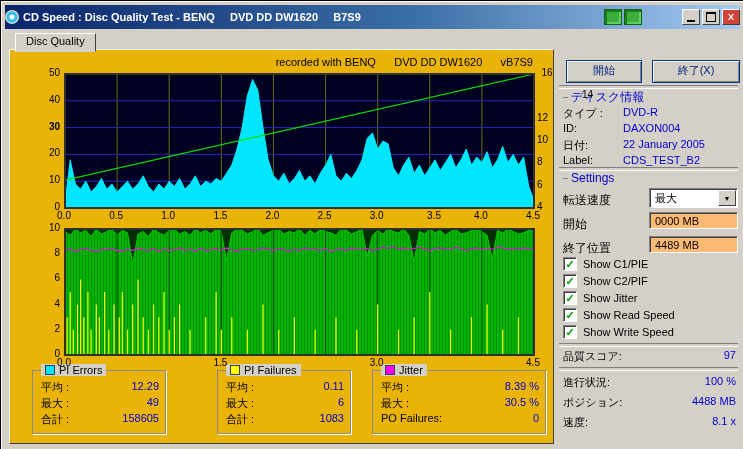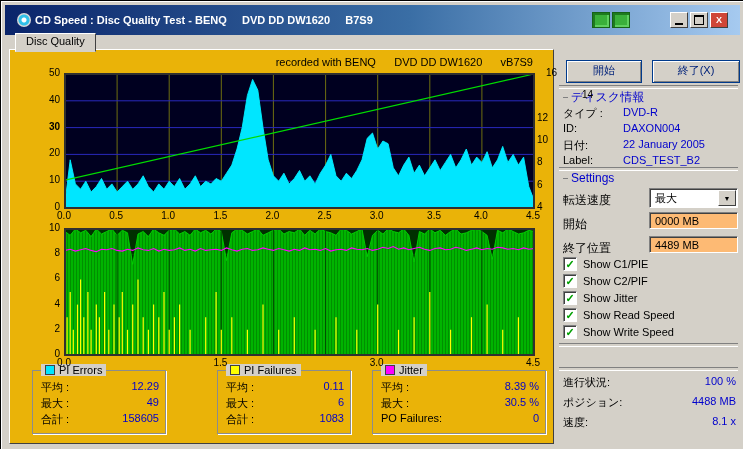--- a/index.html
+++ b/index.html
@@ -1,22 +1,22 @@
 <!DOCTYPE html>
 <html><head>
 <meta charset="utf-8">
 <style>
   html,body{margin:0;padding:0;background:#fff;}
   .win{position:relative;width:743px;height:449px;background:#d4d0c8;
        font-family:"Liberation Sans",sans-serif;font-size:11px;color:#000;
        border:1px solid #000;box-shadow:inset 1px 1px 0 #fff, inset -1px -1px 0 #808080, inset 2px 2px 0 #d4d0c8;}
   
-  .titlebar{position:absolute;left:4px;top:4px;right:4px;height:30px;
+  .titlebar{position:absolute;left:4px;top:4px;right:4px;height:24px;
             background:linear-gradient(90deg,#0a246a,#3a6ea5 55%,#a6caf0);
-            display:flex;align-items:center;padding:0 12px;}
+            display:flex;align-items:center;padding:0 0;}
   .titlebar .ttl{flex:1;color:#fff;font-weight:bold;font-size:11px;white-space:pre;margin-left:4px;
                  overflow:hidden;text-overflow:clip;}
   .appicon{width:14px;height:14px;border-radius:50%;
            background:radial-gradient(circle at 50% 50%, #fff 0 2px, #30c0e8 3px 5px, #d8d8d8 6px 7px);flex:0 0 auto;}
   .tbbtn{width:16px;height:14px;margin-left:2px;background:#d4d0c8;flex:0 0 auto;
          border:1px solid;border-color:#fff #404040 #404040 #fff;
          display:flex;align-items:center;justify-content:center;font-size:9px;line-height:9px;color:#000;
          font-family:"Liberation Sans",sans-serif;}
   .tbbtn.close{background:#cf4638;color:#fff;font-weight:bold;margin-left:2px;}
   .tbico{width:16px;height:14px;margin-left:2px;flex:0 0 auto;background:#3ab03a;border:1px solid #156315;
@@ -215,21 +215,21 @@
       <span class="tick" style="left: 24px; top: 98.4px; width: 26px; text-align: right;">20</span>
       <span class="tick" style="left: 24px; top: 71.6px; width: 26px; text-align: right; font-weight: bold;">30</span>
       <span class="tick" style="left: 24px; top: 44.8px; width: 26px; text-align: right;">40</span>
       <span class="tick" style="left: 24px; top: 18px; width: 26px; text-align: right;">50</span>
       <span class="tick" style="left: 527px; top: 152px; width: 20px; text-align: left;">4</span>
       <span class="tick" style="left: 527px; top: 129.667px; width: 20px; text-align: left;">6</span>
       <span class="tick" style="left: 527px; top: 107.333px; width: 20px; text-align: left;">8</span>
       <span class="tick" style="left: 527px; top: 85px; width: 20px; text-align: left;">10</span>
       <span class="tick" style="left: 527px; top: 62.6667px; width: 20px; text-align: left;">12</span>
       <span class="tick" style="left: 527px; top: 40.3333px; width: 20px; text-align: right; margin-left: 36px;">14</span>
-      <span class="tick" style="left: 527px; top: 18px; width: 20px; text-align: right;">16</span>
+      <span class="tick" style="left: 527px; top: 18px; width: 20px; text-align: center;">16</span>
       <span class="tick" style="left: 39px; top: 161px; width: 30px; text-align: center;">0.0</span>
       <span class="tick" style="left: 91.1111px; top: 161px; width: 30px; text-align: center;">0.5</span>
       <span class="tick" style="left: 143.222px; top: 161px; width: 30px; text-align: center;">1.0</span>
       <span class="tick" style="left: 195.333px; top: 161px; width: 30px; text-align: center;">1.5</span>
       <span class="tick" style="left: 247.444px; top: 161px; width: 30px; text-align: center;">2.0</span>
       <span class="tick" style="left: 299.556px; top: 161px; width: 30px; text-align: center;">2.5</span>
       <span class="tick" style="left: 351.667px; top: 161px; width: 30px; text-align: center;">3.0</span>
       <span class="tick" style="left: 401px; top: 161px; width: 30px; text-align: right;">3.5</span>
       <span class="tick" style="left: 455.889px; top: 161px; width: 30px; text-align: center;">4.0</span>
       <span class="tick" style="left: 508px; top: 161px; width: 30px; text-align: center;">4.5</span>
@@ -264,20 +264,24 @@
 
     <div class="lab" style="top:189px">開始</div>
     <div class="field" style="top:185px">0000 MB</div>
 
     <div class="lab" style="top:213px">終了位置</div>
     <div class="field" style="top:209px">4489 MB</div>
 
     <div id="check-rows"></div>
 
     <div class="sep" style="top:316px"></div>
+    <div class="statrow" style="top:322px">
+      <span>品質スコア:</span>
+      <span class="v">97</span>
+    </div>
     <div class="sep" style="top:340px"></div>
     <div id="stat-rows"></div>
   <div class="inforow" style="top: 79px;"><span>タイプ :</span><span class="v">DVD-R</span></div>
       <div class="inforow" style="top: 95px;"><span>ID:</span><span class="v">DAXON004</span></div>
       <div class="inforow" style="top: 111px;"><span>日付:</span><span class="v">22 January 2005</span></div>
       <div class="inforow" style="top: 127px;"><span>Label:</span><span class="v">CDS_TEST_B2</span></div>
       <div class="checkrow" style="top: 230px;">
         <span class="cbox">
           <span class="chk">✓</span>
         </span>

